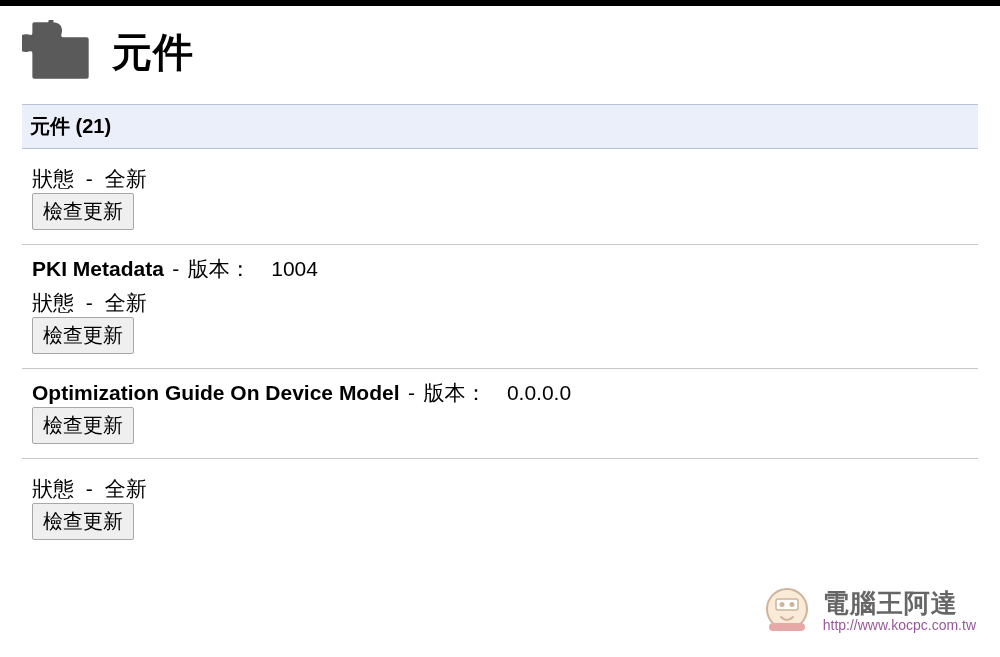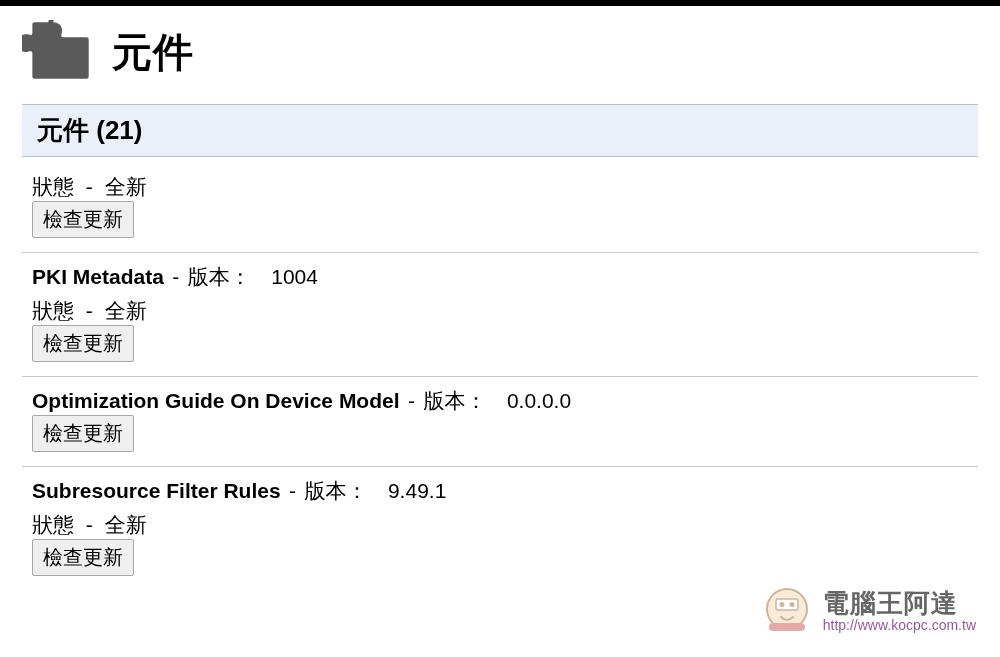--- a/index.html
+++ b/index.html
@@ -38,22 +38,22 @@
   .page-title {
     font-size: 40px;
     font-weight: 700;
     letter-spacing: 1px;
   }
 
   .section-header {
     background: #ebeff9;
     border-top: 1px solid #b8c2d6;
     border-bottom: 1px solid #b8c2d6;
-    padding: 8px 15px;
-    font-size: 26px;
+    padding: 8px 8px;
+    font-size: 20px;
     font-weight: 700;
   }
 
   .component-list {
     border-top: none;
   }
 
   .component {
     padding: 10px 10px 14px 10px;
     border-bottom: 1px solid #c7c7c7;
@@ -189,26 +189,20 @@
       <div>
         <span class="component-name">Optimization Guide On Device Model</span>
         <span class="sep-dash">-</span>
         <span class="version-label">版本：</span>
         <span class="version-value">0.0.0.0</span>
       </div>
       <button class="check-update">檢查更新</button>
     </div>
 
     <div class="component" style="border-bottom:none;">
-      <div>
-        <span class="component-name">Subresource Filter Rules</span>
-        <span class="sep-dash">-</span>
-        <span class="version-label">版本：</span>
-        <span class="version-value">9.49.1</span>
-      </div>
       <div class="status-line">
         <span class="status-label">狀態</span>
         <span class="status-dash">-</span>
         <span class="status-value">全新</span>
       </div>
       <button class="check-update">檢查更新</button>
     </div>
 
   </div>
 

